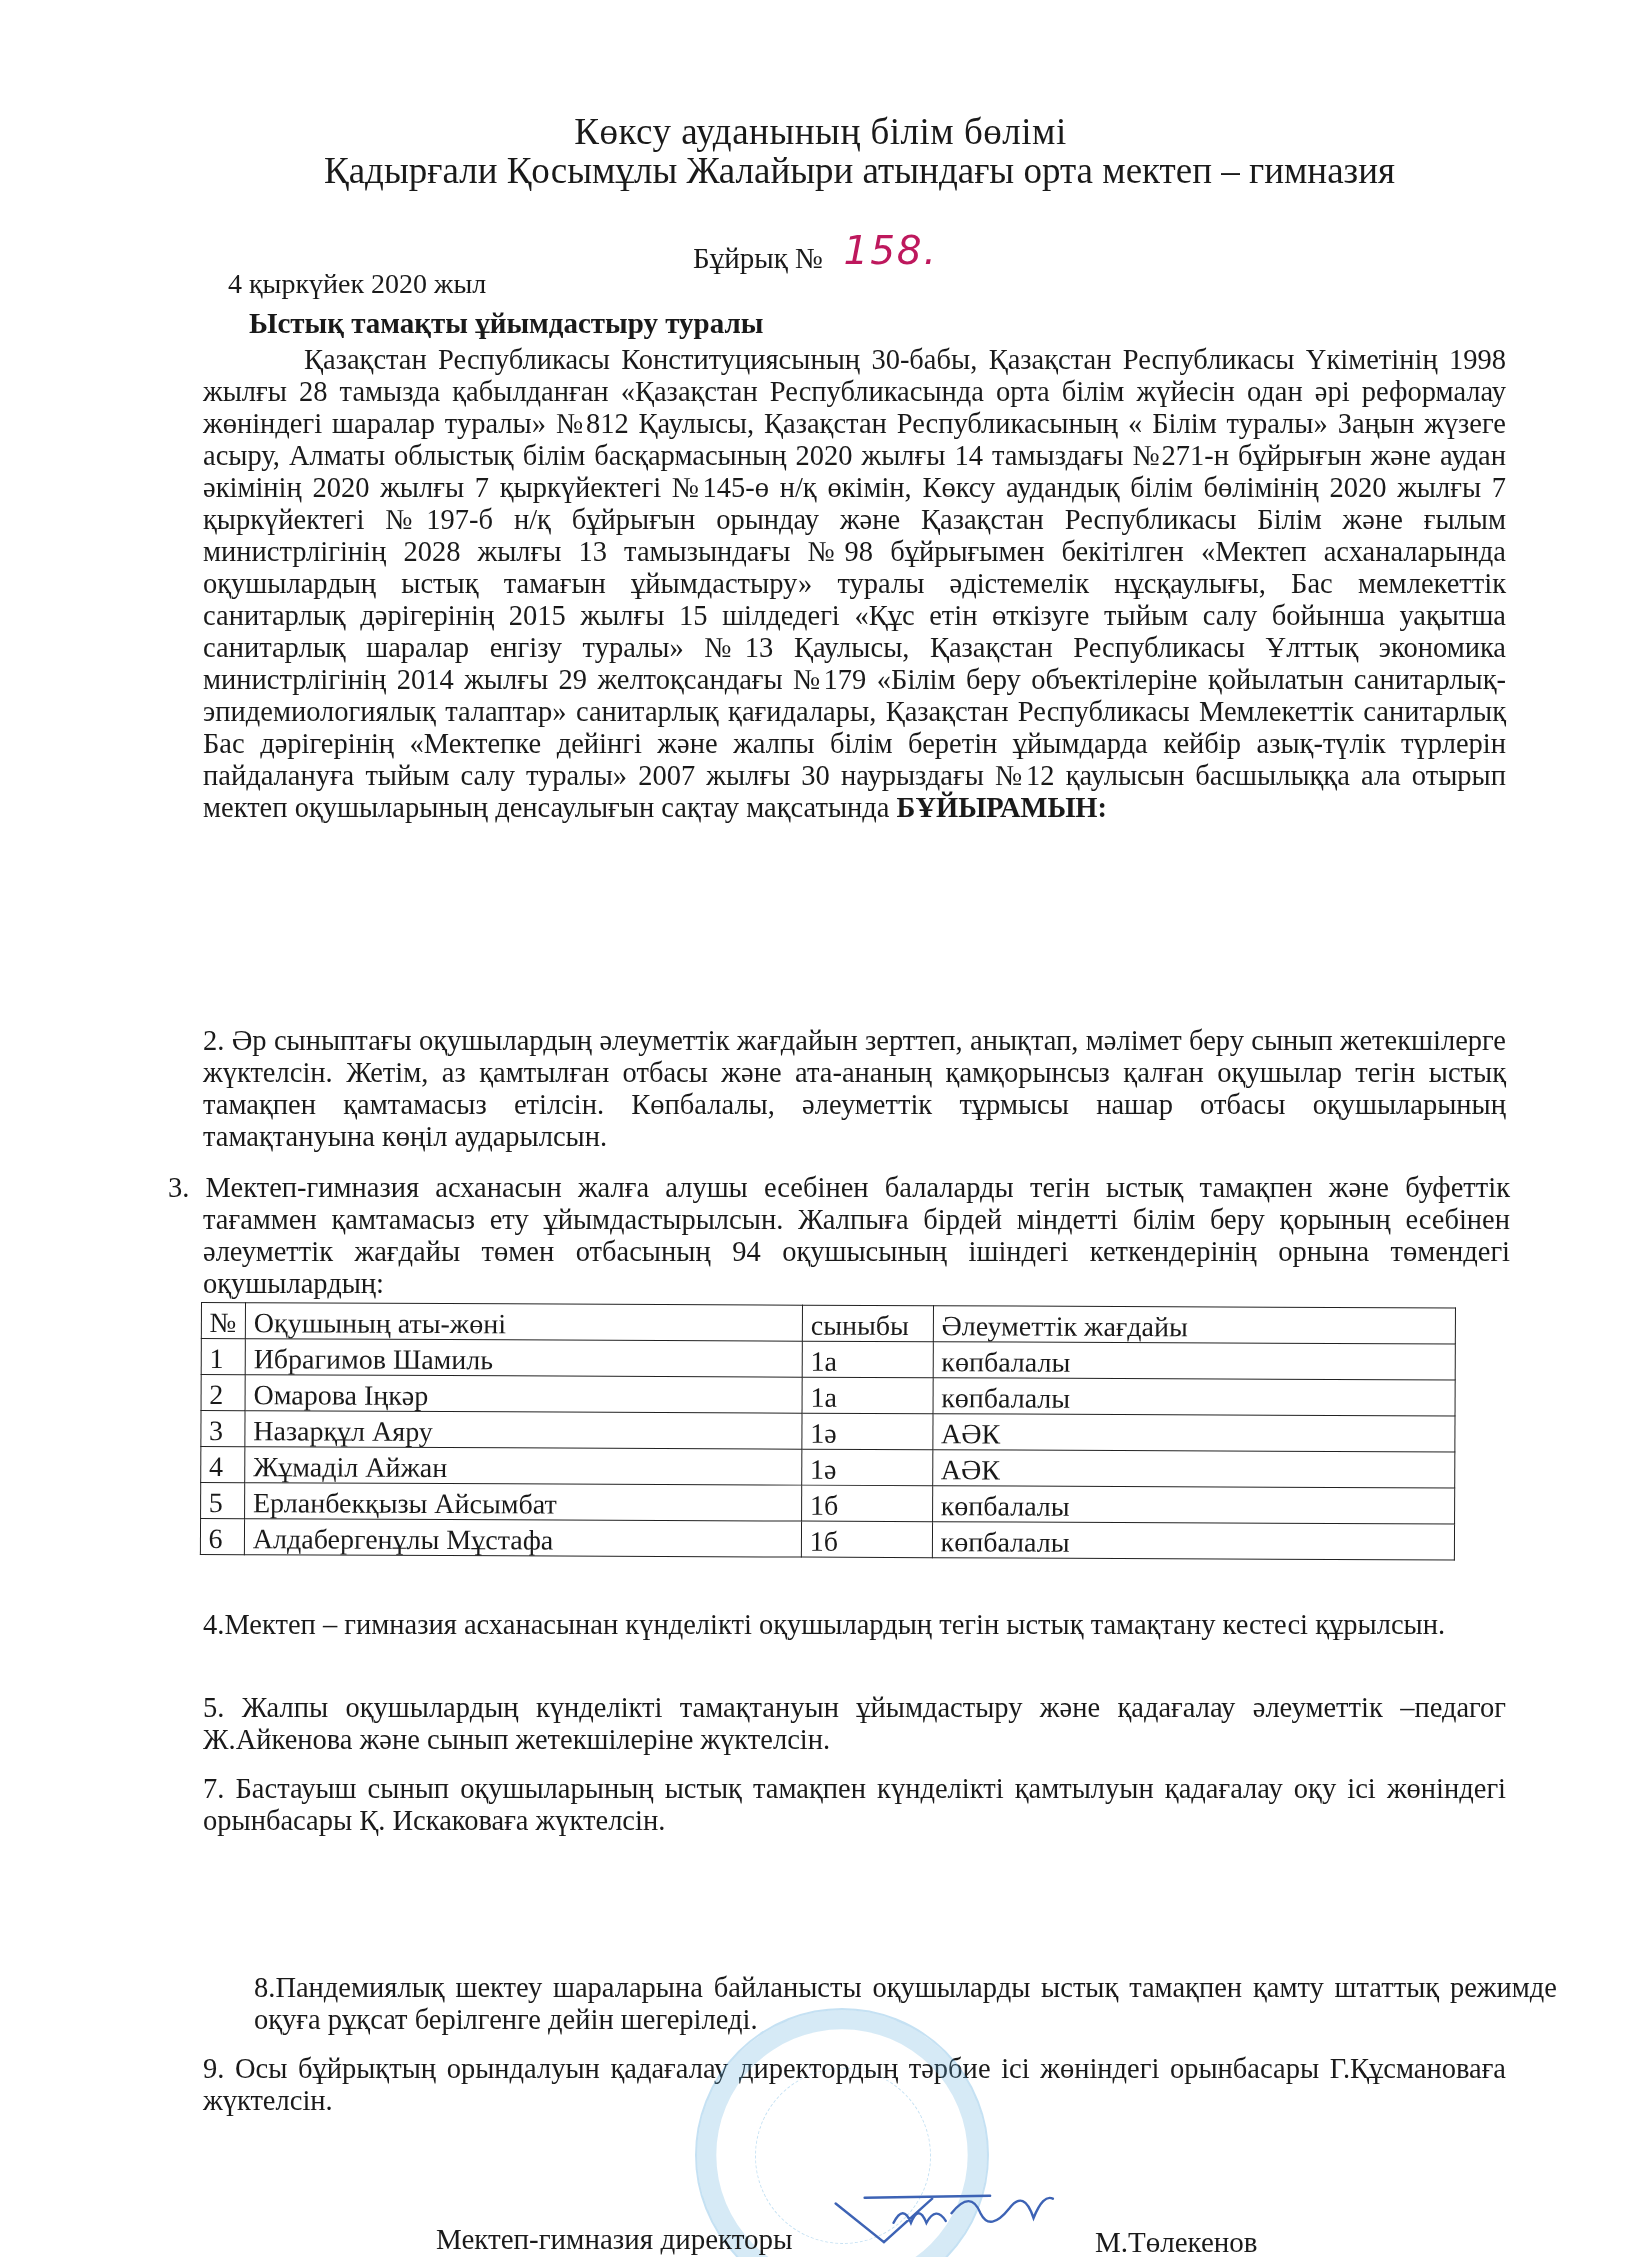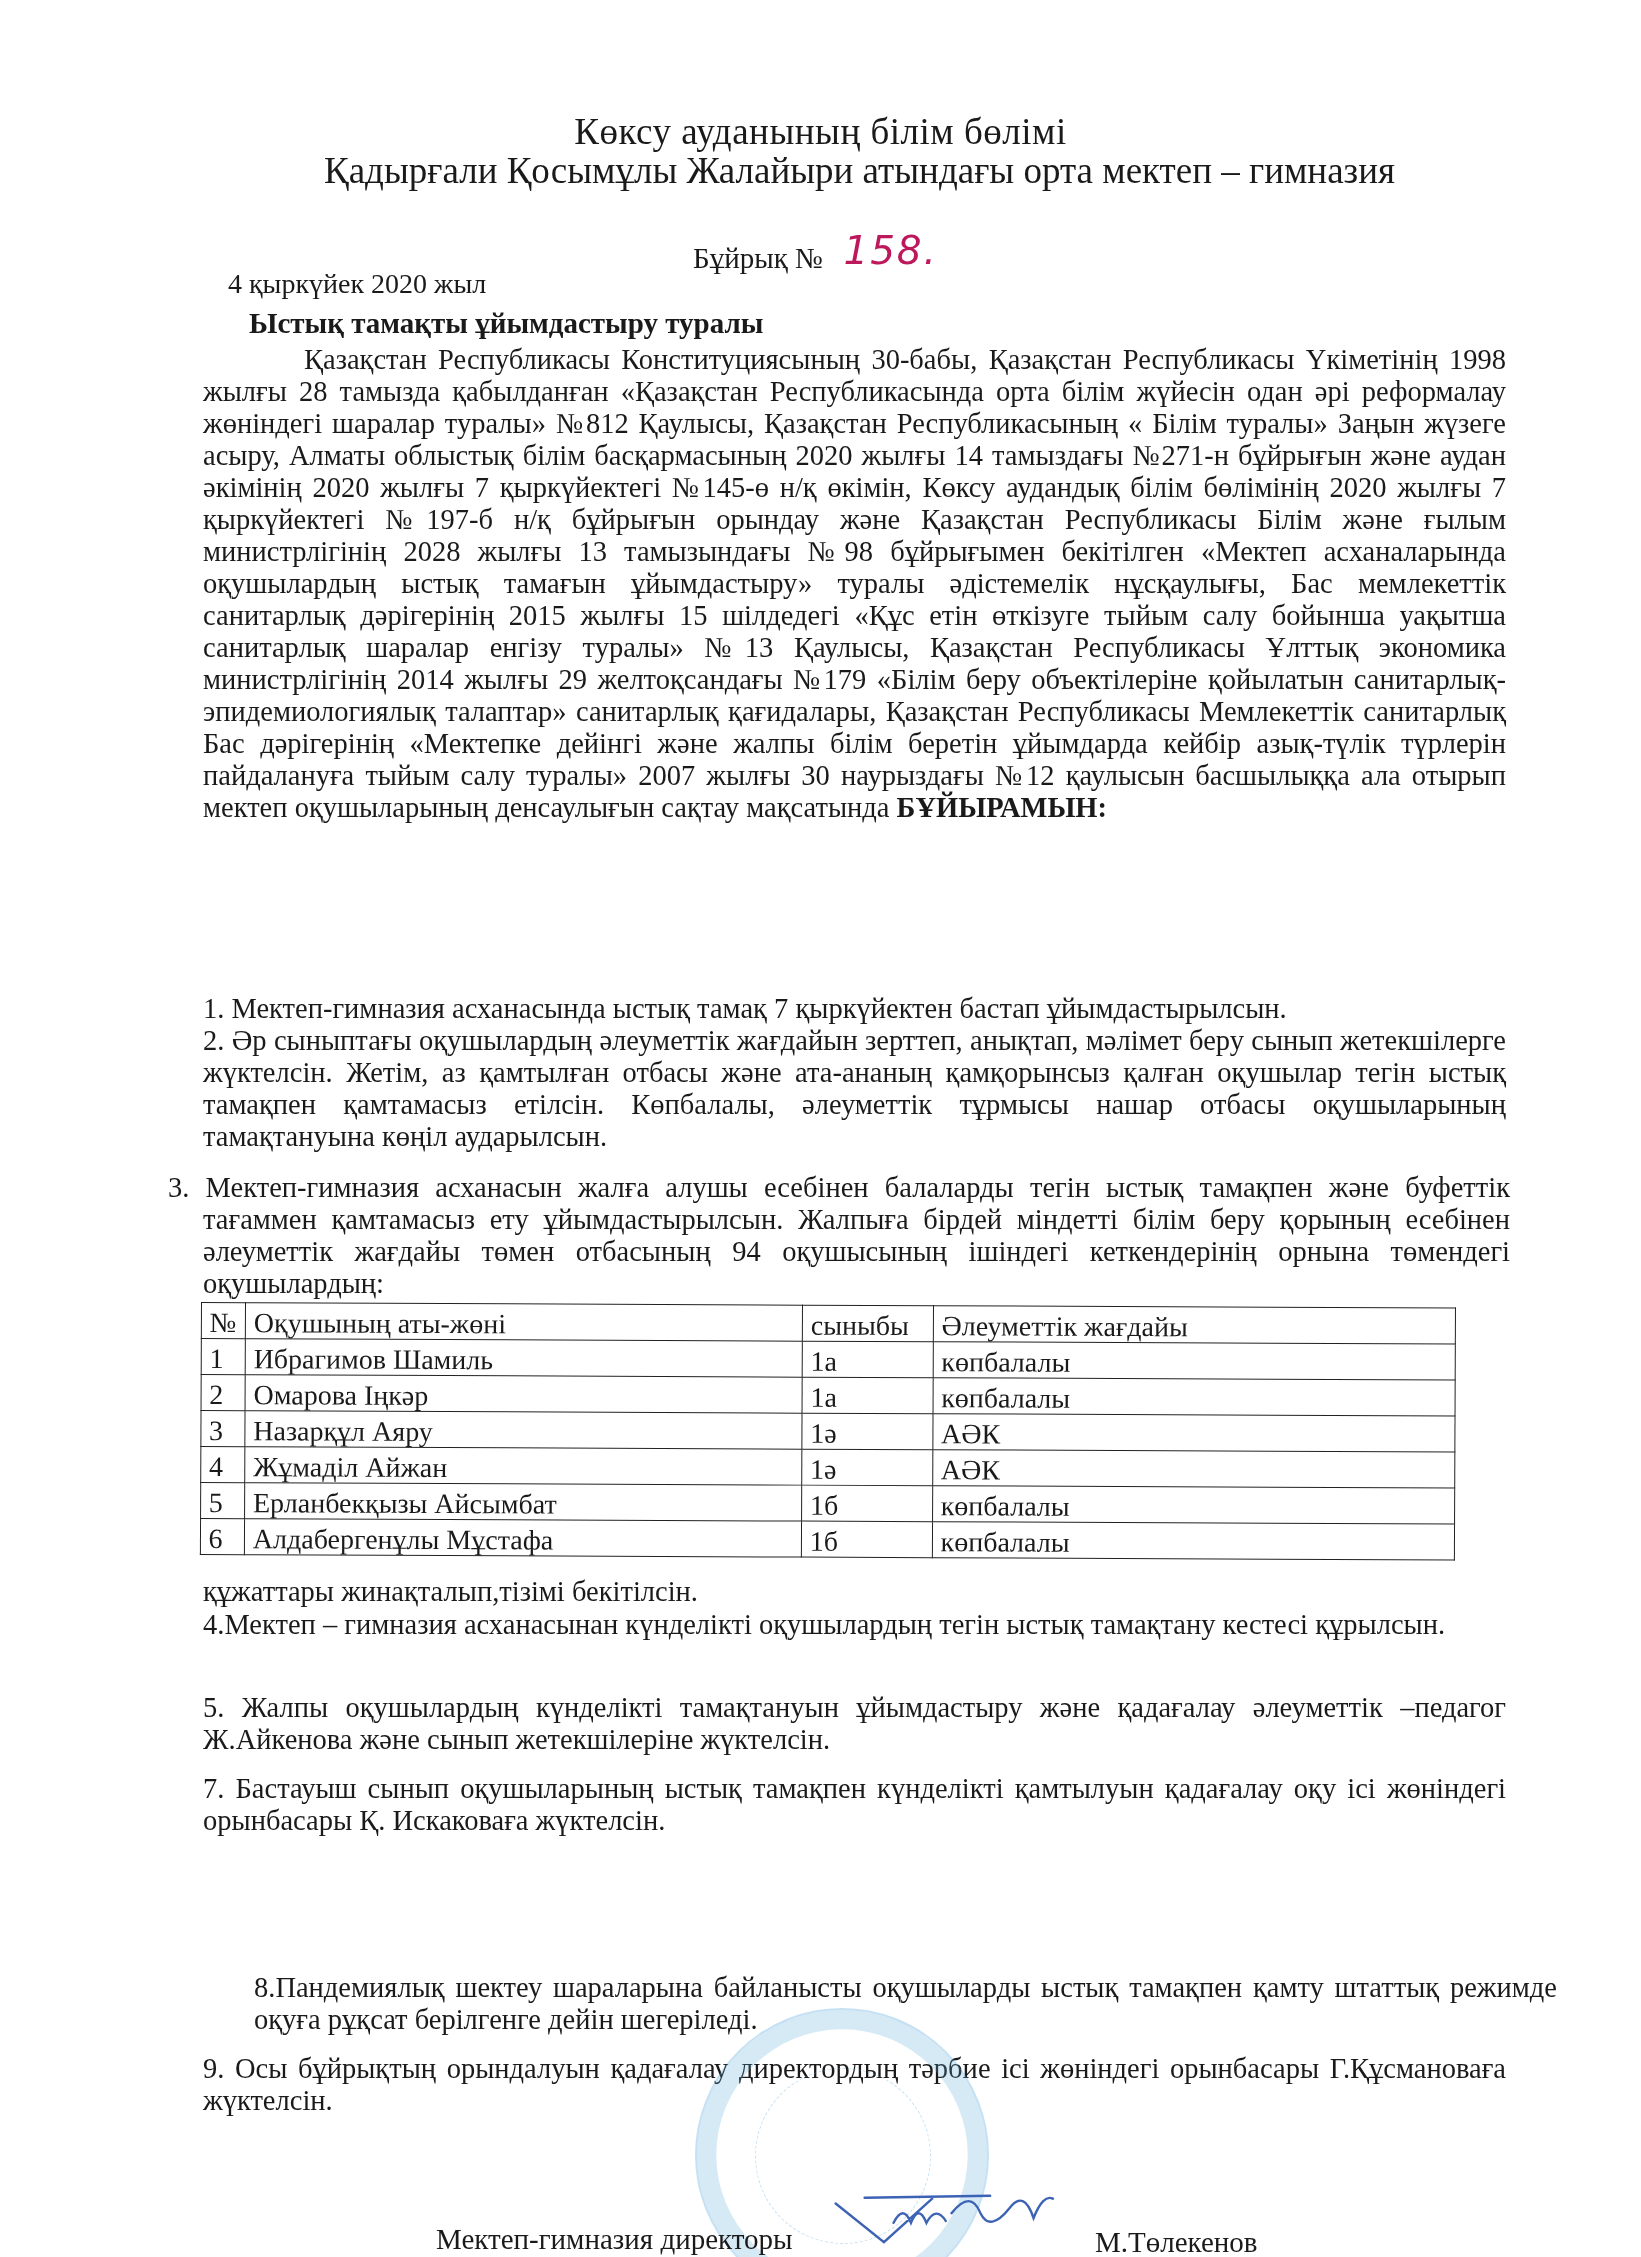--- a/index.html
+++ b/index.html
@@ -52,21 +52,20 @@
   <div class="order">
     <span>Бұйрық №</span>
     <span class="order-num">158.</span>
   </div>
 
   <div class="date">4 қыркүйек 2020 жыл</div>
   <div class="title">Ыстық тамақты ұйымдастыру туралы</div>
 
   <div class="body intro"><span>Қазақстан Республикасы Конституциясының 30-бабы, Қазақстан Республикасы Үкіметінің 1998 жылғы 28 тамызда қабылданған «Қазақстан Республикасында орта білім жүйесін одан әрі реформалау жөніндегі шаралар туралы» №812 Қаулысы, Қазақстан Республикасының « Білім туралы» Заңын жүзеге асыру, Алматы облыстық білім басқармасының 2020 жылғы 14 тамыздағы №271-н бұйрығын және аудан әкімінің 2020 жылғы 7 қыркүйектегі №145-ө н/қ өкімін, Көксу аудандық білім бөлімінің 2020 жылғы 7 қыркүйектегі №197-б н/қ бұйрығын орындау және Қазақстан Республикасы Білім және ғылым министрлігінің 2028 жылғы 13 тамызындағы №98 бұйрығымен бекітілген «Мектеп асханаларында оқушылардың ыстық тамағын ұйымдастыру» туралы әдістемелік нұсқаулығы, Бас мемлекеттік санитарлық дәрігерінің 2015 жылғы 15 шілдедегі «Құс етін өткізуге тыйым салу бойынша уақытша санитарлық шаралар енгізу туралы» №13 Қаулысы, Қазақстан Республикасы Ұлттық экономика министрлігінің 2014 жылғы 29 желтоқсандағы №179 «Білім беру объектілеріне қойылатын санитарлық-эпидемиологиялық талаптар» санитарлық қағидалары, Қазақстан Республикасы Мемлекеттік санитарлық Бас дәрігерінің «Мектепке дейінгі және жалпы білім беретін ұйымдарда кейбір азық-түлік түрлерін пайдалануға тыйым салу туралы» 2007 жылғы 30 наурыздағы №12 қаулысын басшылыққа ала отырып мектеп оқушыларының денсаулығын сақтау мақсатында</span> <span class="bold">БҰЙЫРАМЫН:</span></div>
 
-  <div class="item i1">1. Мектеп-гимназия асханасында ыстық тамақ 7 қыркүйектен бастап ұйымдастырылсын.</div>
   <div class="item i2">2. Әр сыныптағы оқушылардың әлеуметтік жағдайын зерттеп, анықтап, мәлімет беру сынып жетекшілерге жүктелсін. Жетім, аз қамтылған отбасы және ата-ананың қамқорынсыз қалған оқушылар тегін ыстық тамақпен қамтамасыз етілсін. Көпбалалы, әлеуметтік тұрмысы нашар отбасы оқушыларының тамақтануына көңіл аударылсын.</div>
   <div class="item i3">3. Мектеп-гимназия асханасын жалға алушы есебінен балаларды тегін ыстық тамақпен және буфеттік тағаммен қамтамасыз ету ұйымдастырылсын. Жалпыға бірдей міндетті білім беру қорының есебінен әлеуметтік жағдайы төмен отбасының 94 оқушысының ішіндегі кеткендерінің орнына төмендегі оқушылардың:</div>
 
   <table class="students">
     <tbody>
         <tr>
       <th class="c-no">№</th>
       <th class="c-name">Оқушының аты-жөні</th>
       <th class="c-class">сыныбы</th>
       <th class="c-status">Әлеуметтік жағдайы</th>
@@ -103,21 +102,20 @@
     </tr>
     <tr>
       <td>6</td>
       <td>Алдабергенұлы Мұстафа</td>
       <td>1б</td>
       <td>көпбалалы</td>
     </tr>
   </tbody>
     </table>
 
-  <div class="item after">құжаттары жинақталып,тізімі бекітілсін.</div>
   <div class="item i4">4.Мектеп – гимназия асханасынан күнделікті оқушылардың тегін ыстық тамақтану кестесі құрылсын.</div>
   <div class="item i5">5. Жалпы оқушылардың күнделікті тамақтануын ұйымдастыру және қадағалау әлеуметтік –педагог Ж.Айкенова және сынып жетекшілеріне жүктелсін.</div>
   <div class="item i6">7. Бастауыш сынып оқушыларының ыстық тамақпен күнделікті қамтылуын қадағалау оқу ісі жөніндегі орынбасары Қ. Искаковаға жүктелсін.</div>
   <div class="item i8">8.Пандемиялық шектеу шараларына байланысты оқушыларды ыстық тамақпен қамту штаттық режимде оқуға рұқсат берілгенге дейін шегеріледі.</div>
   <div class="item i9">9. Осы бұйрықтың орындалуын қадағалау директордың тәрбие ісі жөніндегі орынбасары Г.Құсмановаға жүктелсін.</div>
 
   <div class="stamp">
     <div class="stamp-inner"></div>
   </div>
 

